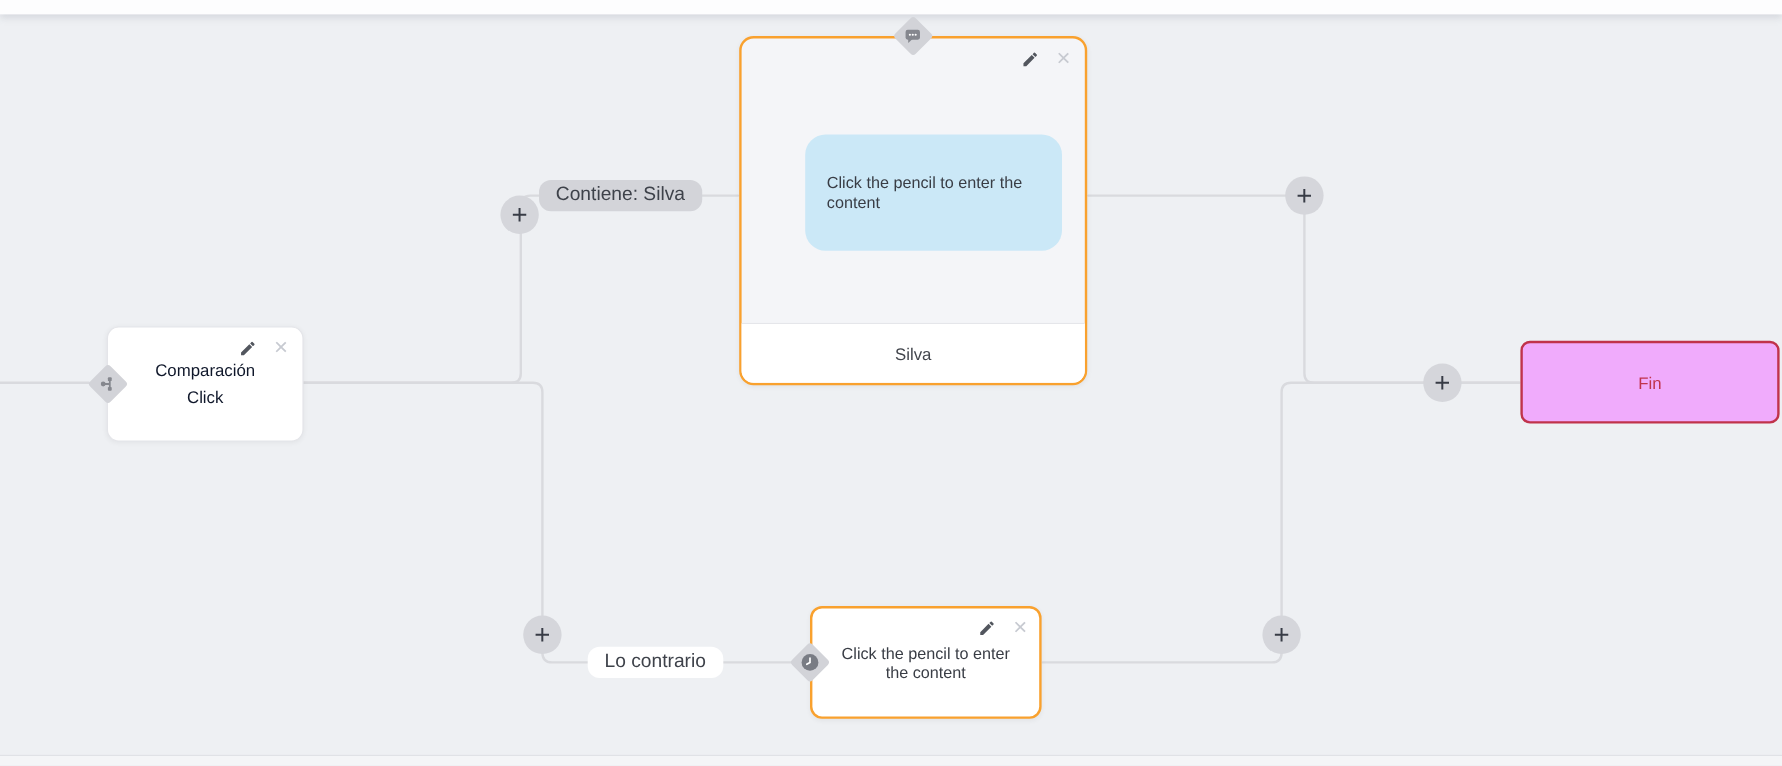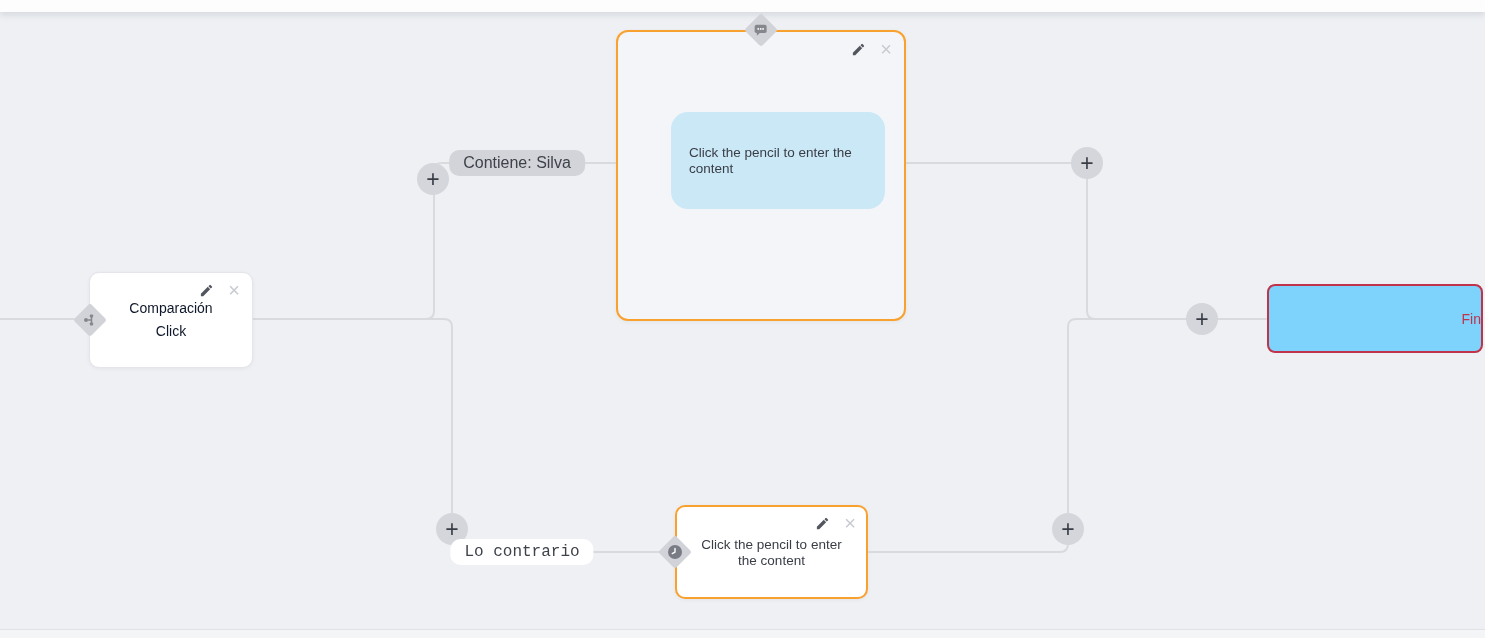--- a/index.html
+++ b/index.html
@@ -94,22 +94,22 @@
   .action-text{
     margin-top:30px;text-align:center;
     font-size:13.5px;line-height:1.2;color:#393d45;
     padding:0 14px;
   }
   .action .node-actions{top:8px;right:10px;}
 
   
   .end{
     left:1267px;top:284px;width:216px;height:69px;
-    background:#7dd3fc;border:2px solid #c0334b;border-radius:8px;
-    display:flex;align-items:center;justify-content:flex-end;
+    background:#f0abfc;border:2px solid #c0334b;border-radius:8px;
+    display:flex;align-items:center;justify-content:center;
     font-size:14px;color:#c0334b;cursor:pointer;
   }
 </style>
 </head>
 <body>
 
 <div style="position:absolute;inset:0;">
 
   <div class="top-band"></div>
 
@@ -121,21 +121,21 @@
     <path d="M 869 552 H 1060 Q 1068 552 1068 544 V 327 Q 1068 319 1076 319 H 1266"></path>
   </svg>
 
   <button class="plus" style="left:417px;top:163px;">+</button>
   <button class="plus" style="left:436px;top:513px;">+</button>
   <button class="plus" style="left:1071px;top:147px;">+</button>
   <button class="plus" style="left:1052px;top:513px;">+</button>
   <button class="plus" style="left:1186px;top:303px;">+</button>
 
   <div class="pill pill-gray" style="left:517px;top:163px;">Contiene: Silva</div>
-  <div class="pill pill-white" style="left:522px;top:552px;font-family:Liberation Mono, monospace;">Lo contrario</div>
+  <div class="pill pill-white" style="left:546px;top:552px;">Lo contrario</div>
 
   <div class="node condition">
     <div class="diamond">
       <svg width="14" height="14" viewBox="0 0 14 14">
         <path d="M4.5 7 H8.5 M8.5 3.2 V10.8" stroke="#85878e" stroke-width="1.5" fill="none"></path>
         <circle cx="3" cy="7" r="2" fill="#85878e"></circle>
         <rect x="6.9" y="1.4" width="3.2" height="3.2" rx="0.8" fill="#85878e"></rect>
         <rect x="6.9" y="9.4" width="3.2" height="3.2" rx="0.8" fill="#85878e"></rect>
       </svg>
     </div>
@@ -167,20 +167,23 @@
       <button class="icon-btn">
         <svg width="15" height="15" viewBox="0 0 24 24">
           <path fill="#52565e" d="M3 17.25V21h3.75L17.81 9.94l-3.75-3.75L3 17.25zm17.71-10.21a1 1 0 0 0 0-1.41l-2.34-2.34a1 1 0 0 0-1.41 0l-1.83 1.83 3.75 3.75 1.83-1.83z"></path>
         </svg>
       </button>
       <button class="icon-btn close-x">×</button>
     </div>
     <div class="bubble">
       <span>Click the pencil to enter the content</span>
     </div>
+    <div class="msg-footer">
+      <span>Silva</span>
+    </div>
   </div>
 
   <div class="node action">
     <div class="diamond">
       <svg width="16" height="16" viewBox="0 0 16 16">
         <circle cx="8" cy="8" r="7" fill="#797c84"></circle>
         <path d="M8 4.5 V8 L5.3 9.6" stroke="#ffffff" stroke-width="1.4" fill="none" stroke-linecap="round"></path>
       </svg>
     </div>
     <div class="node-actions">

